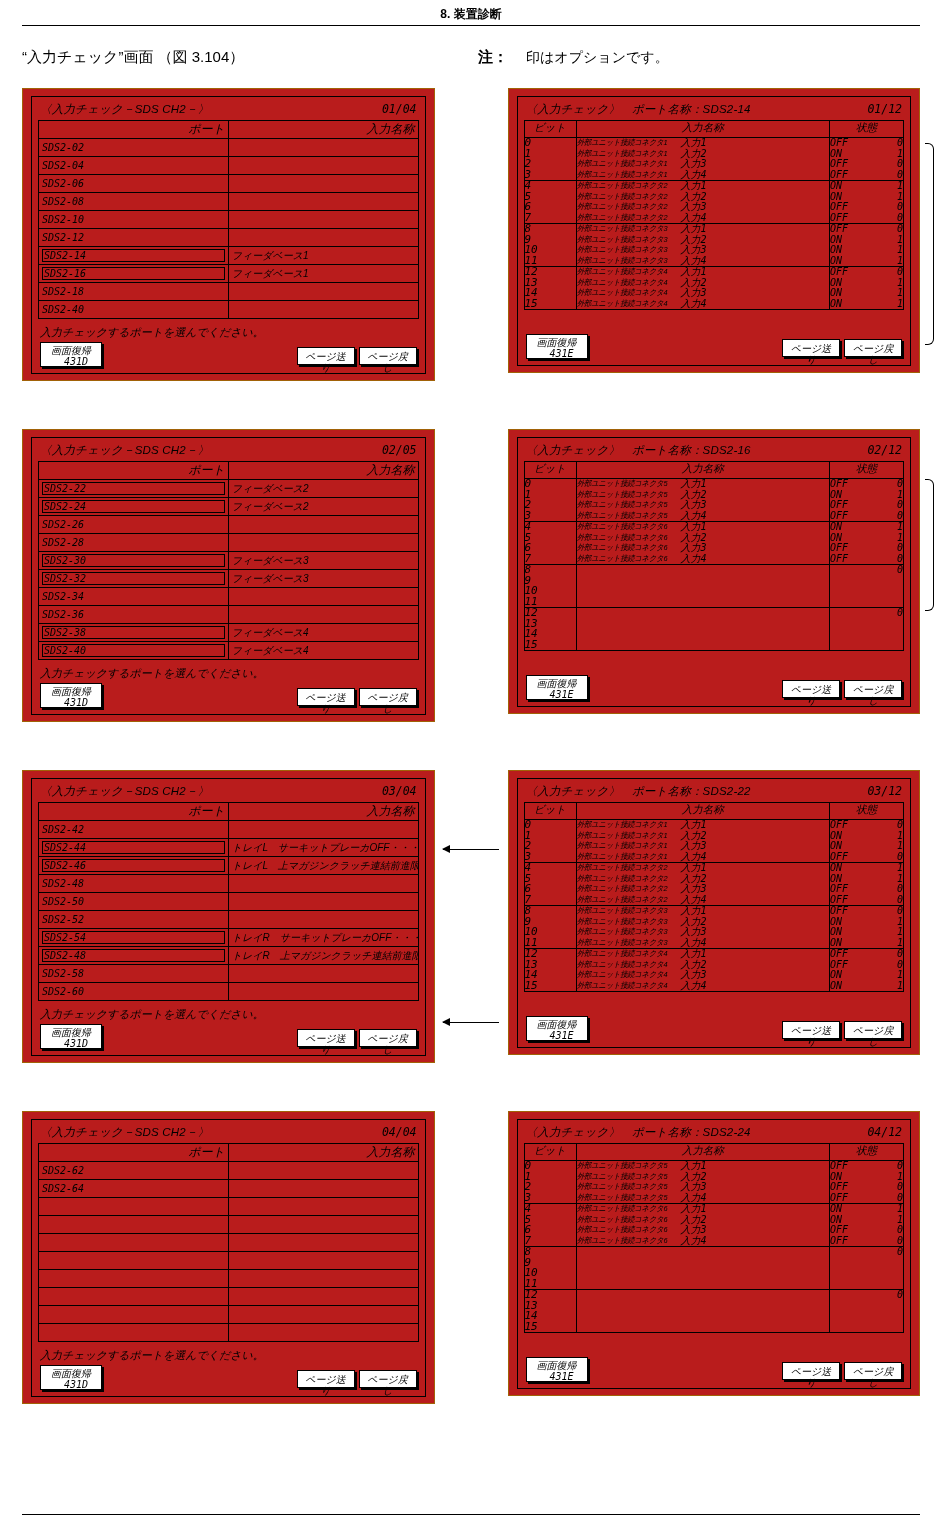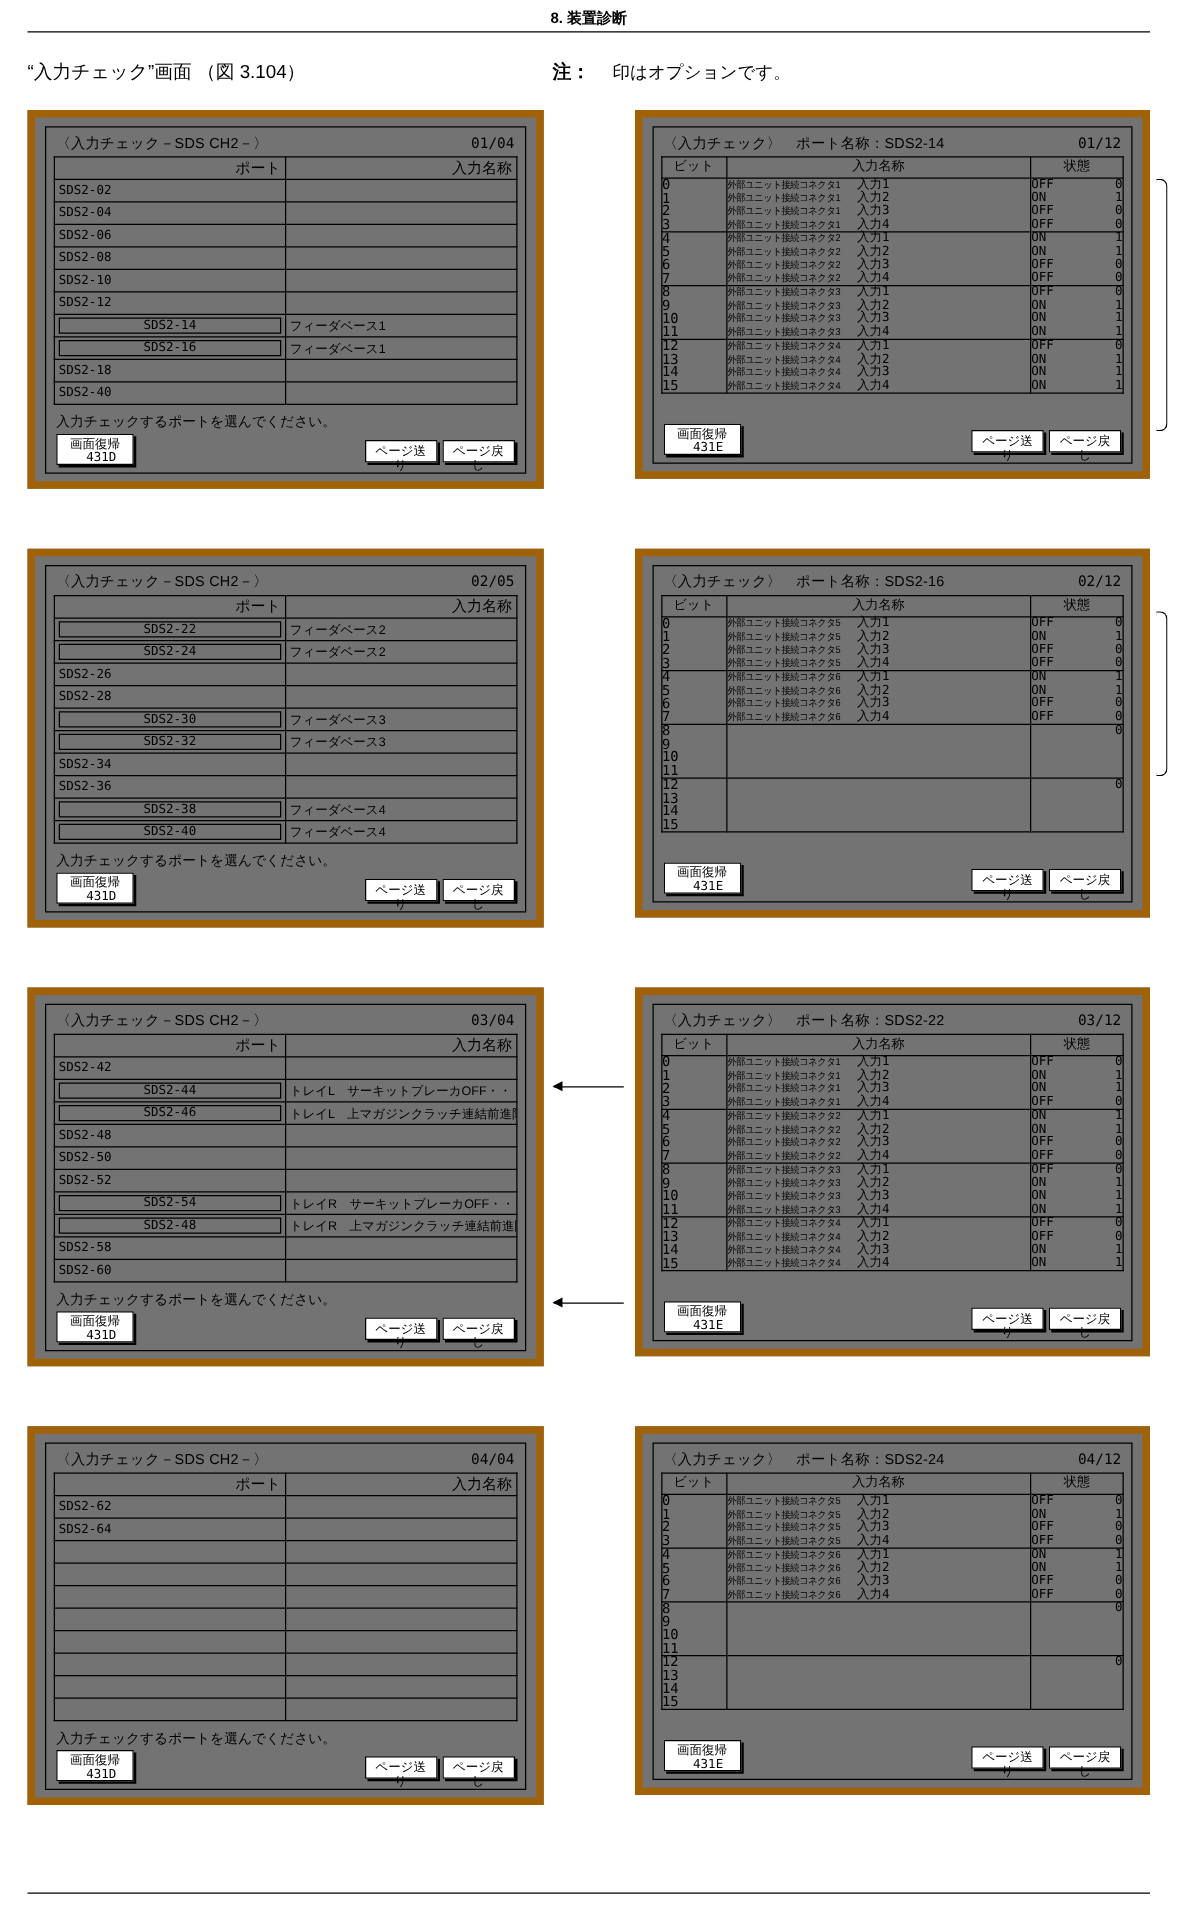--- a/index.html
+++ b/index.html
@@ -30,20 +30,21 @@
     font-weight: bold;
     padding-bottom: 2px;
     border-bottom: 1.5px solid #000;
   }
   
   .caption-row {
     margin-top: 22px;
     display: flex;
     font-size: 15px;
     height: 24px;
+    gap: 36px;
   }
   .caption-left {
     width: 420px;
     white-space: nowrap;
   }
   .caption-right {
     display: flex;
     align-items: baseline;
     gap: 4px;
     white-space: nowrap;
@@ -64,25 +65,26 @@
   .panel-row {
     display: flex;
     gap: 0;
     margin-bottom: 48px;
     position: relative;
   }
   .panel-slot-left { width: 420px; }
   .panel-slot-right { width: 420px; margin-left: 73px; }
 
   .panel {
-    border: 6px solid #a16207;
-    background: #737373;
+    border: 1px solid #a16207;
+    background: #b91c1c;
     box-sizing: border-box;
     padding: 7px 8px 6px 8px;
     position: relative;
+    font-style: italic;
   }
   .panel-inner-border {
     border: 1px solid #000;
     box-sizing: border-box;
     padding: 5px 6px 6px 6px;
     height: 100%;
   }
   .panel-title-row {
     display: flex;
     justify-content: space-between;
@@ -116,23 +118,22 @@
     font-family: "DejaVu Sans Mono", monospace;
     font-size: 10px;
     width: 66px;
   }
   td.port-cell.boxed {
     position: relative;
   }
   td.port-cell.boxed span.inner {
     display: block;
     border: 1px solid #000;
-    padding: 0 12px;
+    padding: 0 1px;
     margin: 1px 0;
-    text-align: center;
   }
   td.name-cell { text-align: left; font-size: 11px; padding-left: 6px; }
 
   
   table.btable {
     border-collapse: collapse;
     width: 100%;
     table-layout: fixed;
   }
   table.btable th, table.btable td {

